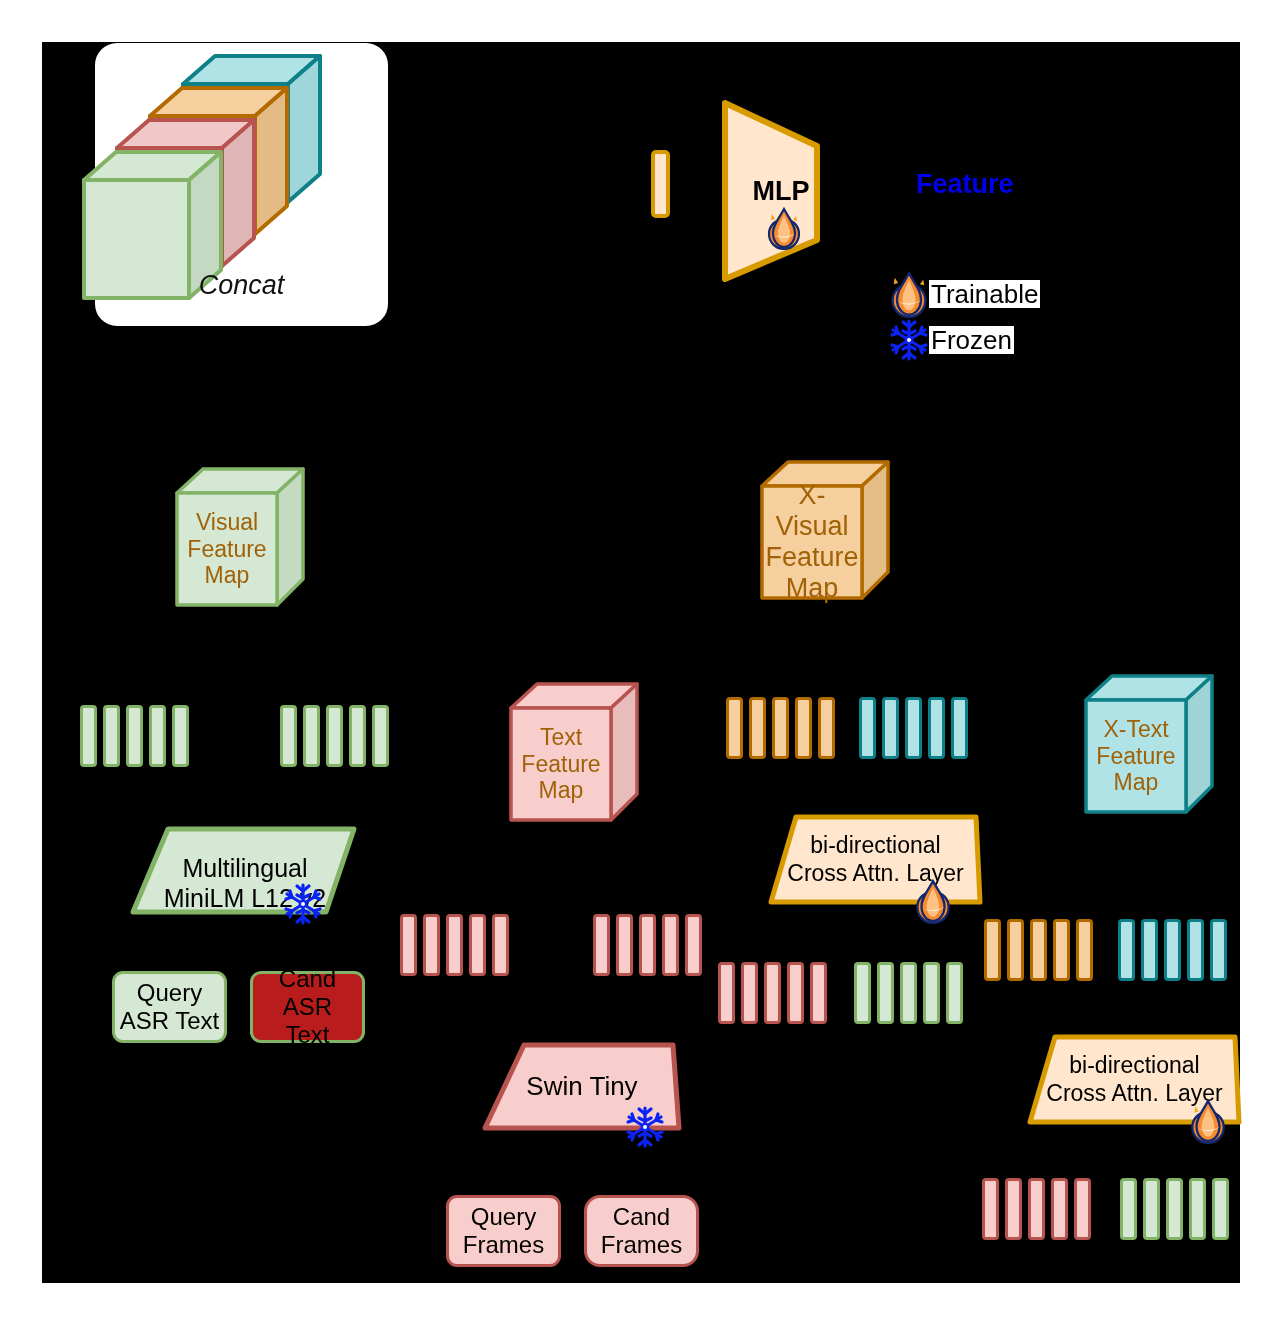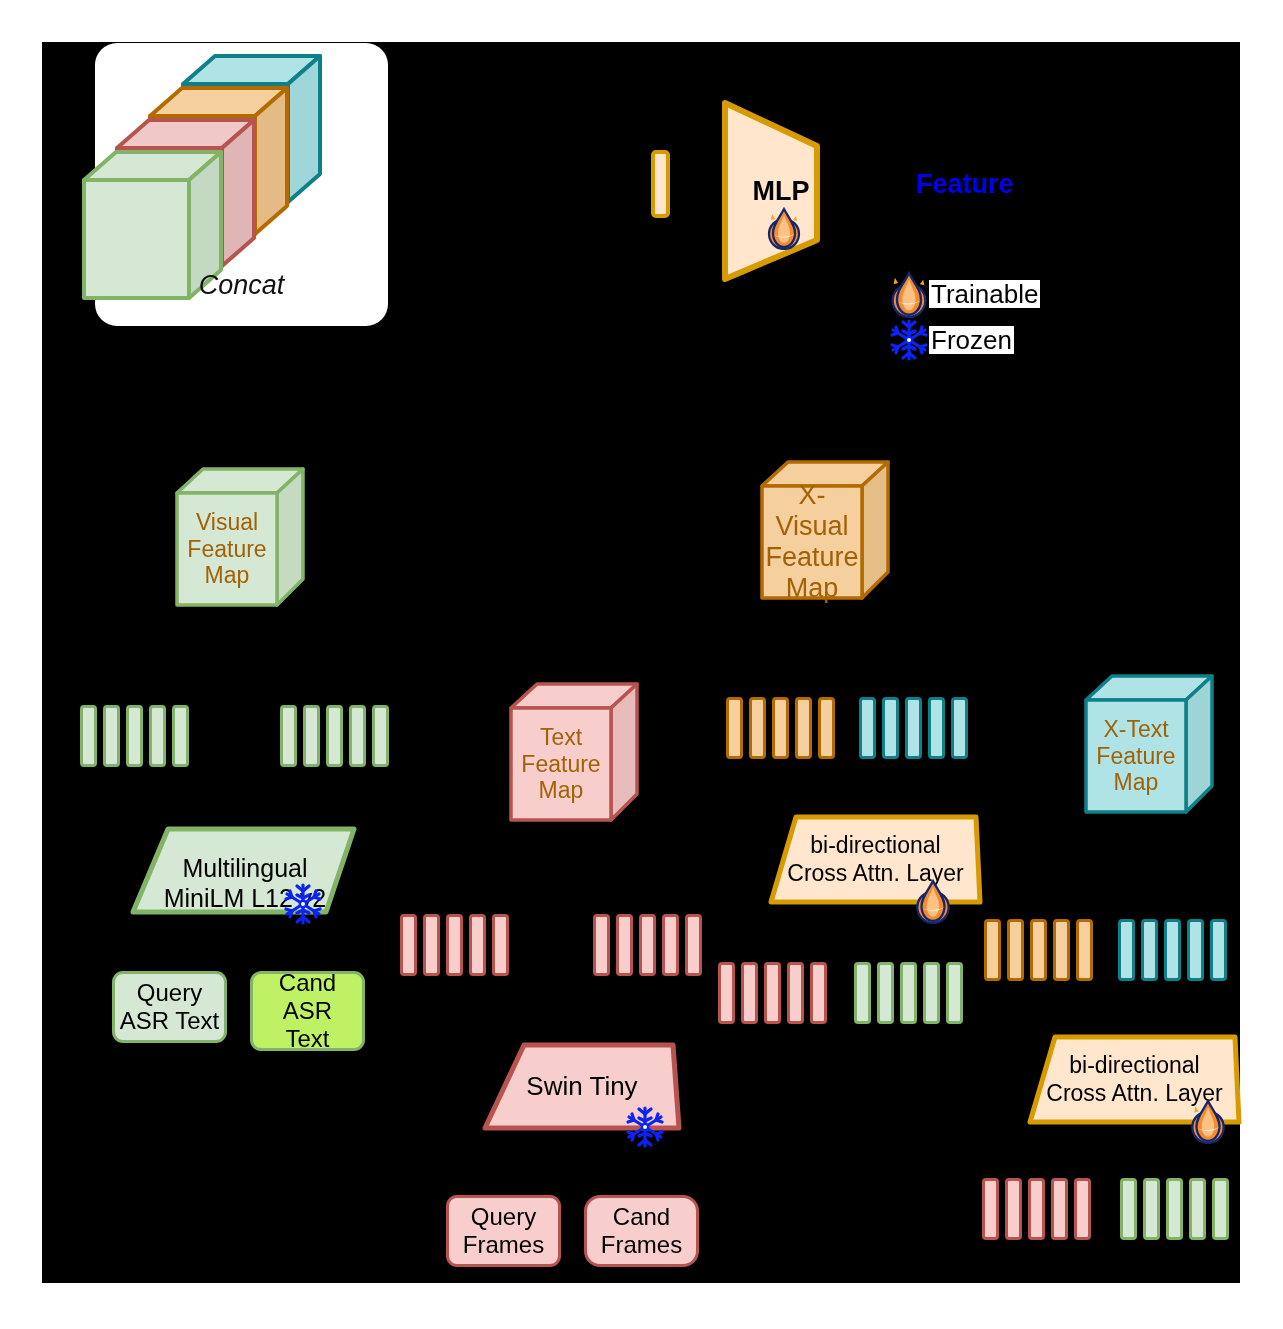--- a/index.html
+++ b/index.html
@@ -355,21 +355,21 @@
               <line x1="20" y1="28" x2="26" y2="31"></line>
           </g>
           <circle cx="20" cy="22" r="3.2" fill="#ffffff" stroke="#0b24f5" stroke-width="2.4"></circle>
         </svg>
       </span>
     </div>
 
     <div class="rnode" style="left:70px;top:929px;width:115px;height:72px;background:#d5e8d4;border-color:#82b366;font-size:24px;">Query
 ASR Text</div>
 
-    <div class="rnode" style="left:208px;top:929px;width:115px;height:80px;background:#bef264;border-color:#82b366;font-size:24px;">Cand ASR
+    <div class="rnode" style="left:208px;top:929px;width:115px;height:72px;background:#b91c1c;border-color:#82b366;font-size:24px;">Cand ASR
 Text</div>
 
     <div class="trap" style="left:440px;top:1000px;width:200px;height:90px;">
       <svg width="200" height="90" viewBox="0 0 200 90">
         <polygon points="42,3 191,3 197,86 3,86" fill="#f8cecc" stroke="#b85450" stroke-width="5" stroke-linejoin="round"></polygon>
       </svg>
       <div class="tlabel" style="font-size:26px;padding-bottom:16px;">Swin Tiny</div>
       <span class="abs" style="left:143px;top:63px;width:40px;height:44px;">
         <svg width="40" height="44" viewBox="0 0 40 44">
           <g stroke="#0b24f5" stroke-width="3.2" stroke-linecap="round" fill="none">

